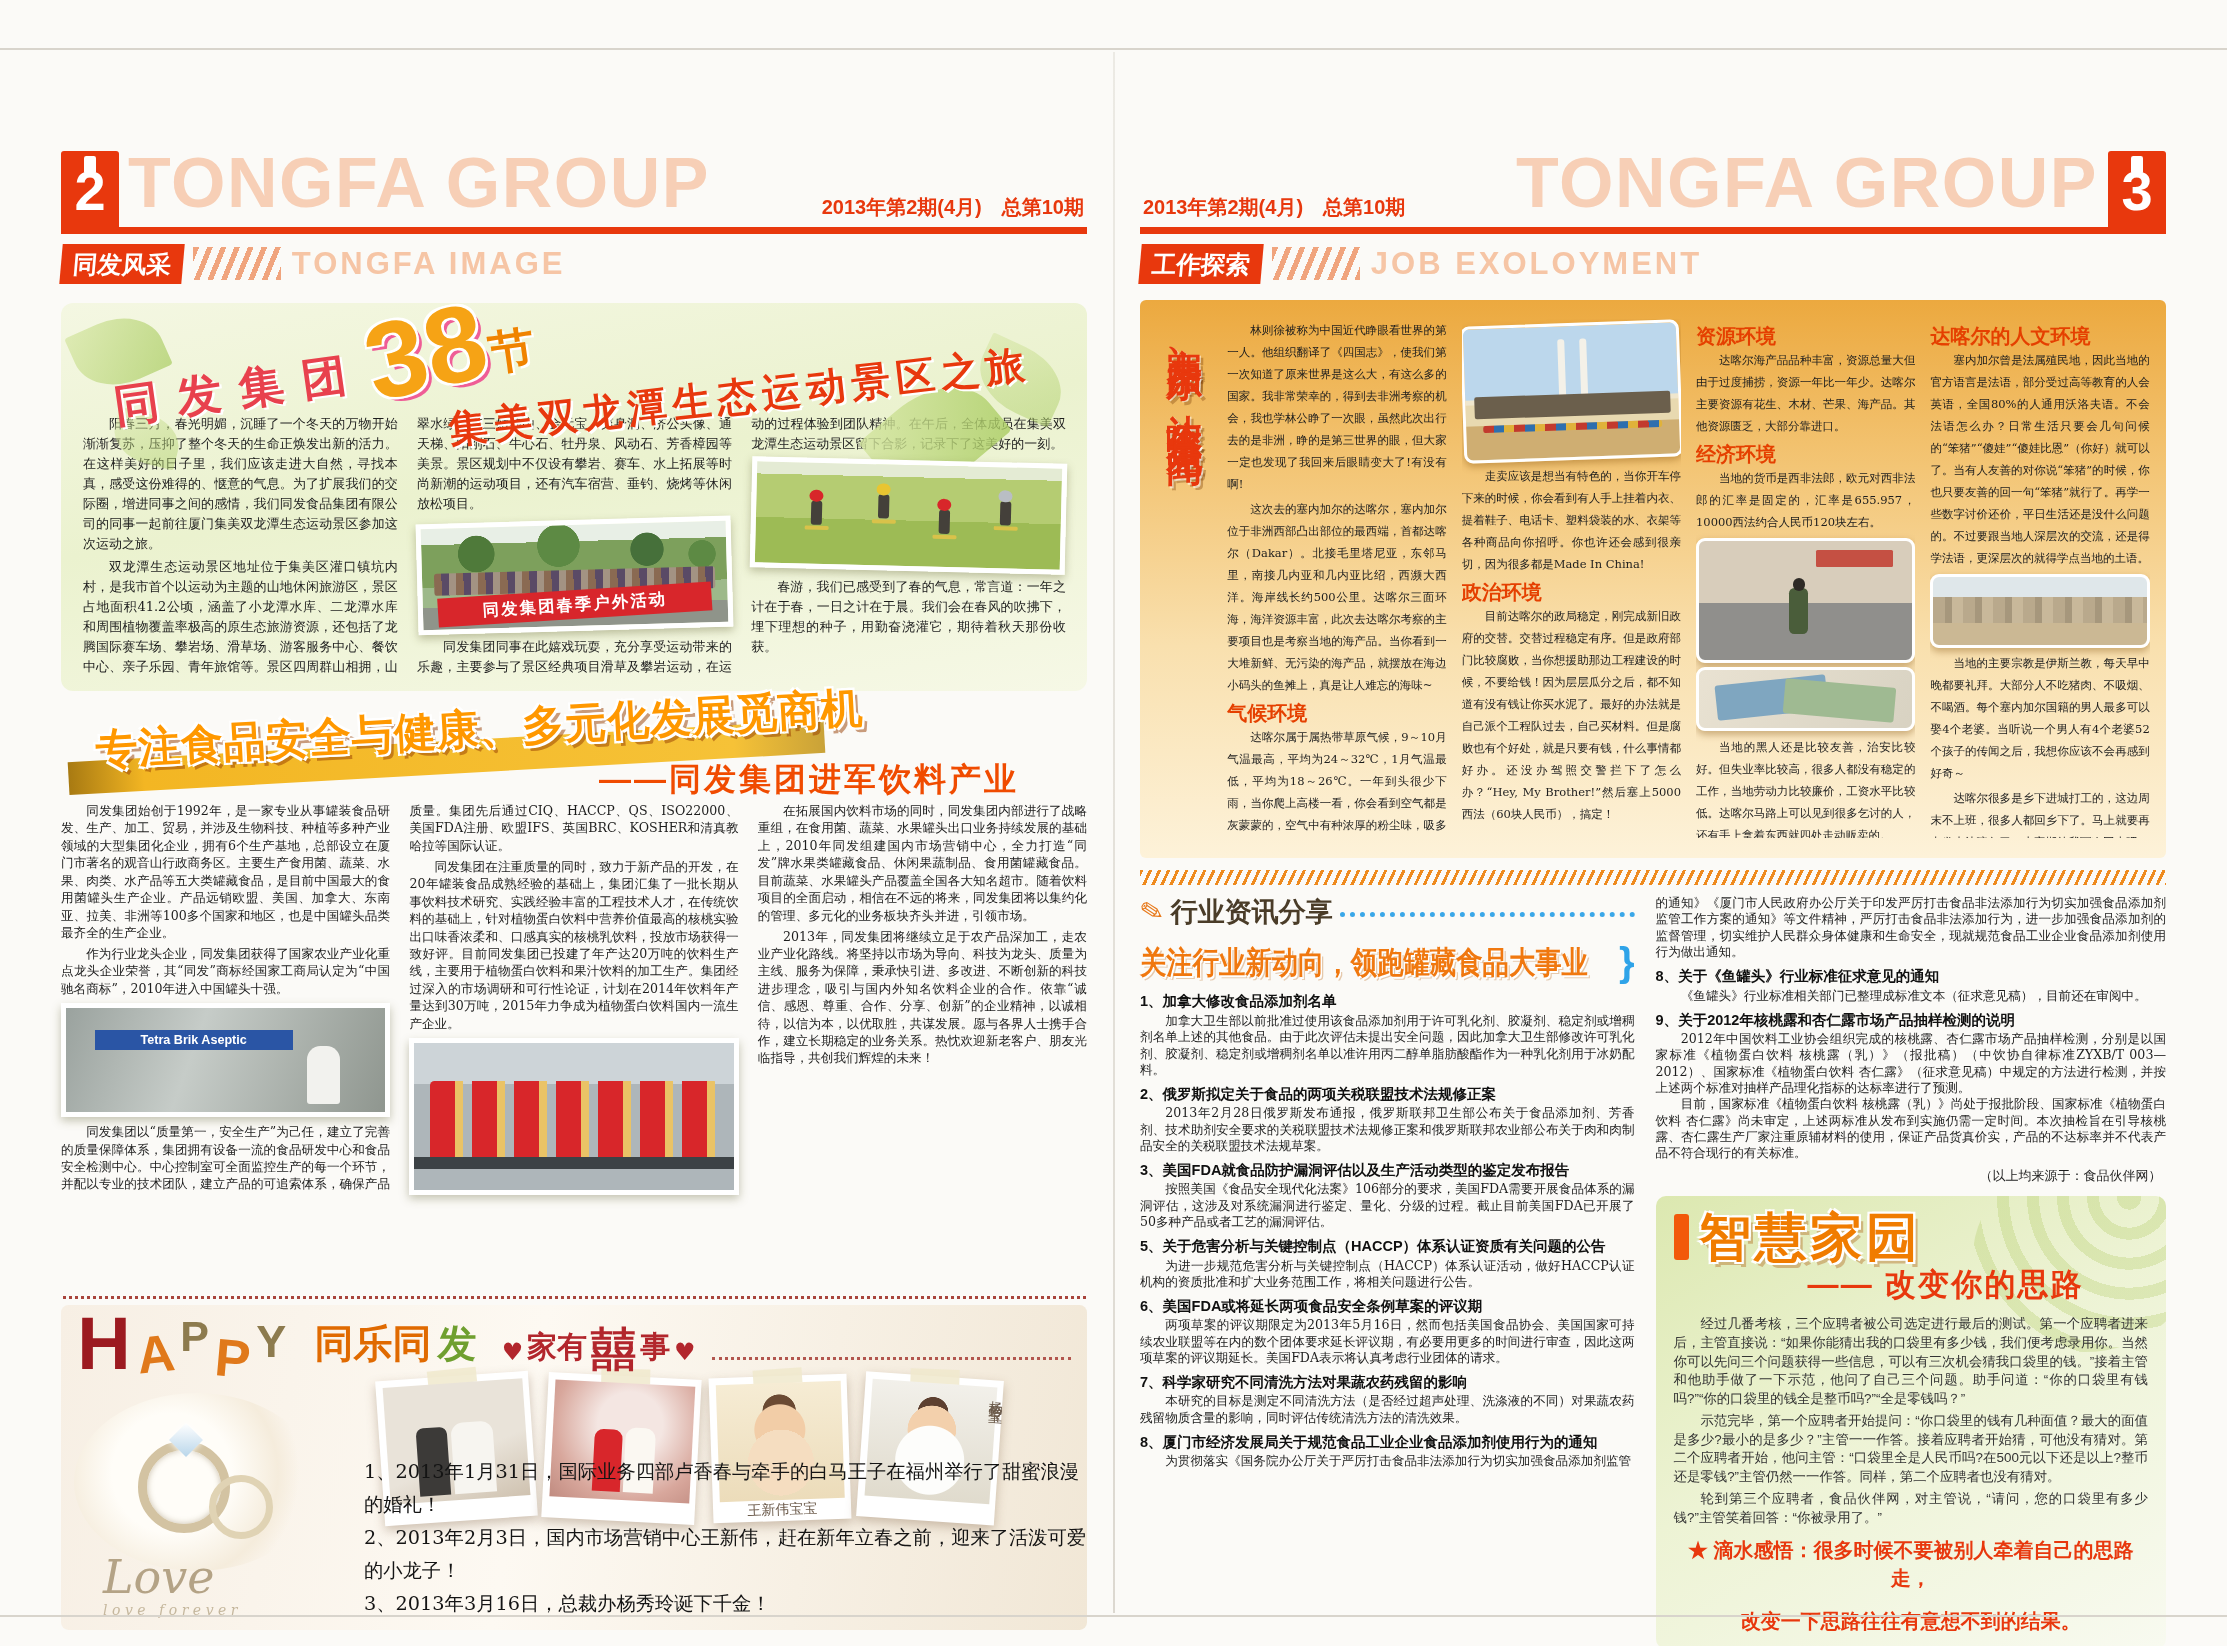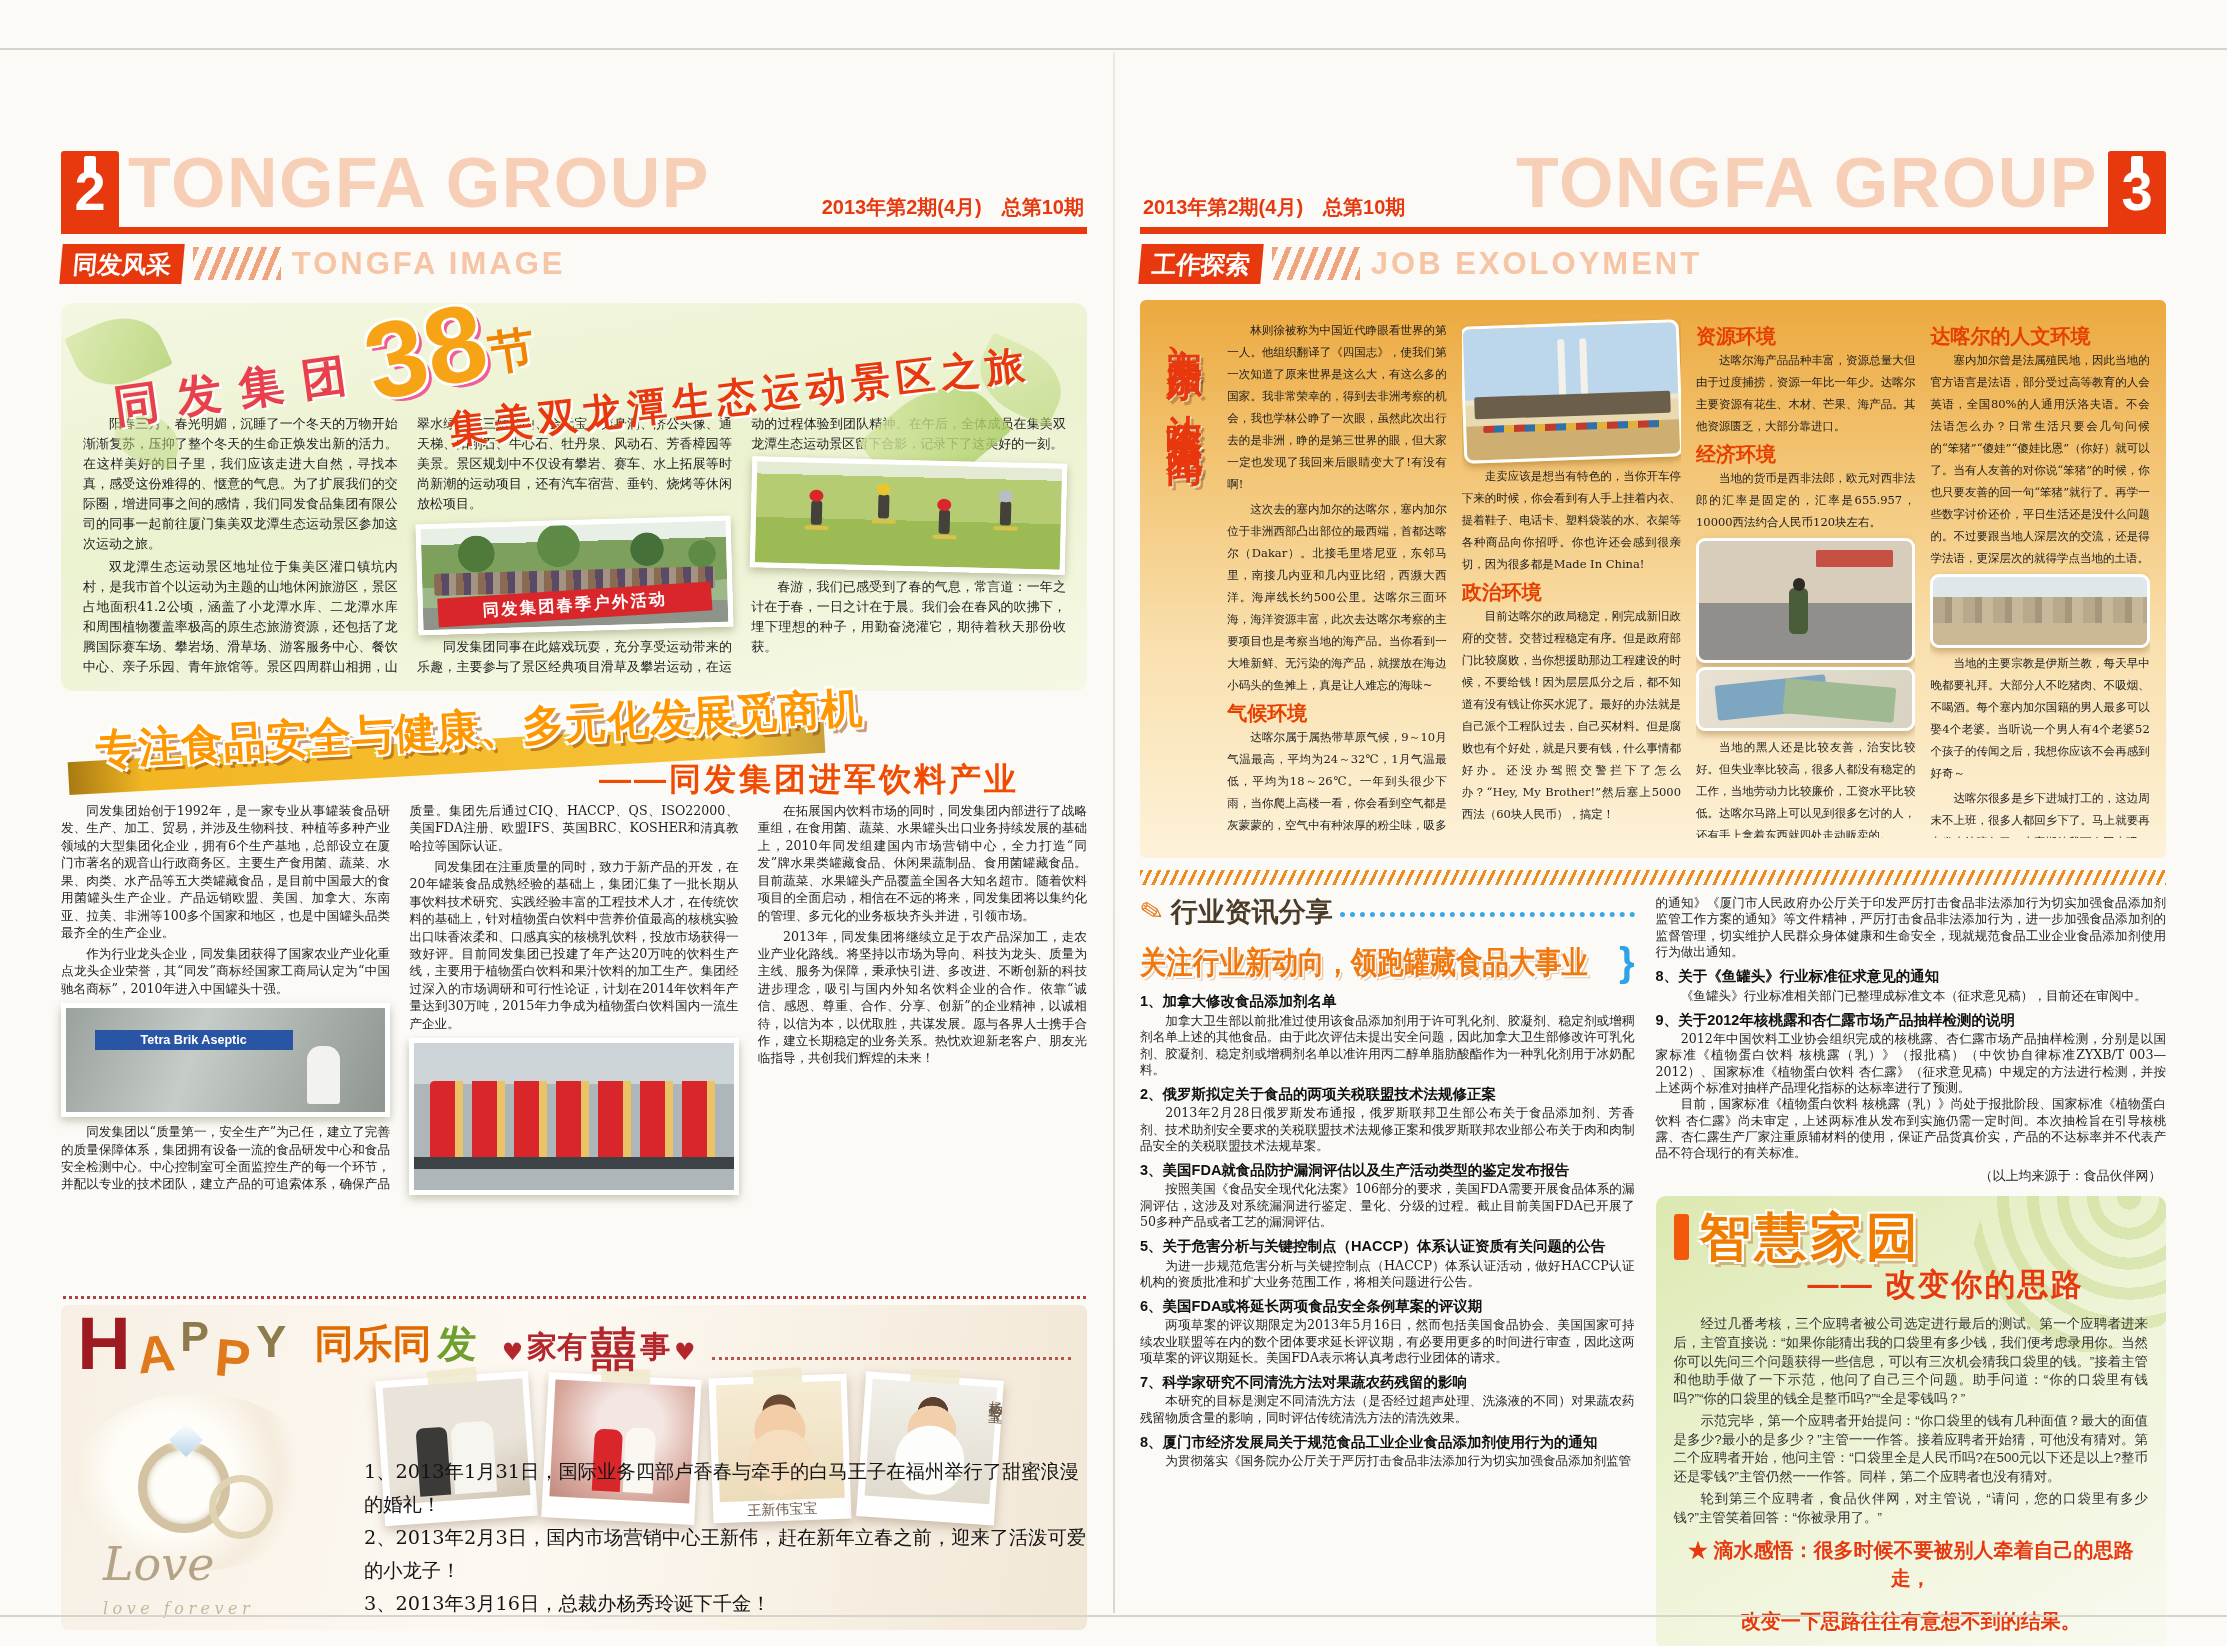--- a/index.html
+++ b/index.html
@@ -107,21 +107,21 @@
   .hdotted{flex:1;border-bottom:3.7px dotted #b2564e;margin:0 0 18px 10.4px}
   .ringart{position:absolute;left:13.4px;top:88px;width:245px;height:178px}
   .rose{position:absolute;left:0;top:0;width:245px;height:178px;border-radius:50%;
         background:radial-gradient(circle at 40% 45%,#fffdf8 0 34%,#f5ecdc 60%,rgba(245,236,220,0) 72%)}
   .ring1{position:absolute;left:64px;top:48px;width:92px;height:92px;border-radius:50%;
          border:9.7px solid #d3c3a2;box-shadow:inset 0 0 6px rgba(120,100,60,.4)}
   .ring1::before{content:"";position:absolute;top:-22px;left:27px;width:24px;height:24px;
          background:linear-gradient(135deg,#ffffff,#b9d6ea);transform:rotate(45deg);box-shadow:0 0 6px #fff}
   .ring2{position:absolute;left:135px;top:82px;width:64px;height:64px;border-radius:50%;border:7.4px solid #e0d3b4}
   .lovetext{position:absolute;left:42px;bottom:13.4px;font-style:italic;color:#b4a386;font-size:46px;line-height:1}
-  .lovesub{font-size:16px;letter-spacing:4.5px;color:#c5b79d;font-style:italic;margin-top:14px}
+  .lovesub{font-size:14px;letter-spacing:4.5px;color:#c5b79d;font-style:italic;margin-top:3px}
   .polas{position:absolute;left:319px;top:71px;display:flex;gap:12px;z-index:2}
   .pola{background:#fff;padding:6.7px 6.7px 21px;box-shadow:0 4.5px 10.4px rgba(120,90,60,.35);position:relative}
   .pola::before{content:"";position:absolute;top:-7.4px;left:50%;transform:translateX(-50%) rotate(-2deg);
                 width:49px;height:15px;background:rgba(240,233,205,.85)}
   .r-m4{transform:rotate(-4deg)}.r-p3{transform:rotate(3deg)}.r-m2{transform:rotate(-2deg)}.r-p4{transform:rotate(4deg)}
   .pc{height:117px;position:relative;overflow:hidden}
   .w1{width:140px;background:linear-gradient(160deg,#e9e3d9 0 60%,#cfc2b0)}
   .w1::before{content:"";position:absolute;left:30px;bottom:6px;width:31px;height:68px;background:#3c3a38;border-radius:7.4px 7.4px 0 0}
   .w1::after{content:"";position:absolute;left:65px;bottom:6px;width:42px;height:71px;background:#f7f5f0;border-radius:12px 12px 0 0}
   .w2{width:140px;background:radial-gradient(circle at 55% 35%,#f4e6e2 0 30%,#d8a79c 70%,#c08b80)}

